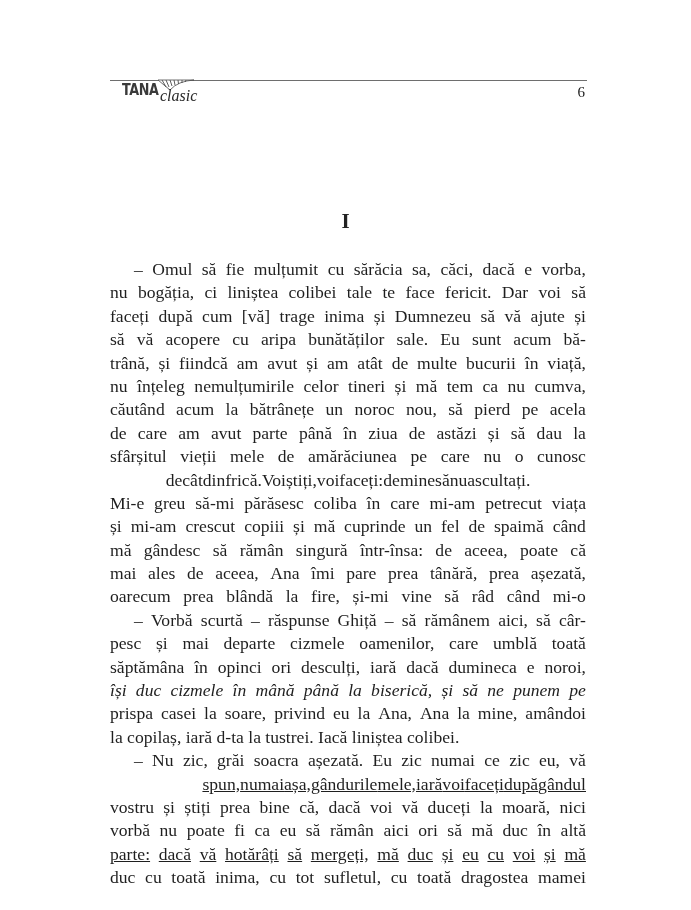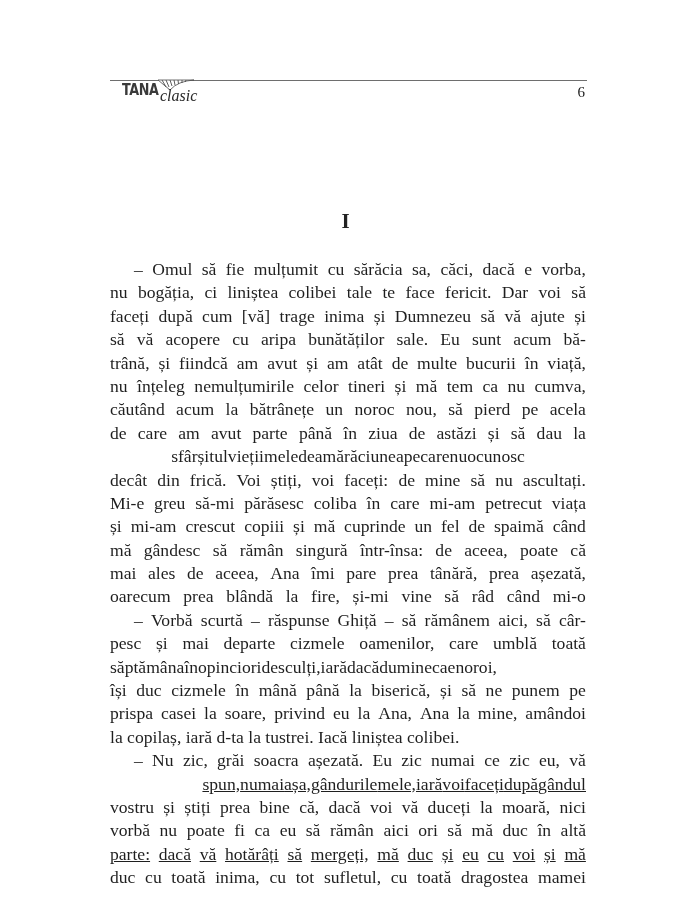--- a/index.html
+++ b/index.html
@@ -232,33 +232,33 @@
         <span>până</span>
         <span>în</span>
         <span>ziua</span>
         <span>de</span>
         <span>astăzi</span>
         <span>și</span>
         <span>să</span>
         <span>dau</span>
         <span>la</span>
       </span>
-    <span class="line" style="display: flex; justify-content: center;">
+    <span class="line" style="display: flex; justify-content: space-between;">
         <span>sfârșitul</span>
         <span>vieții</span>
         <span>mele</span>
         <span>de</span>
         <span>amărăciunea</span>
         <span>pe</span>
         <span>care</span>
         <span>nu</span>
         <span>o</span>
         <span>cunosc</span>
       </span>
-    <span class="line" style="display: flex; justify-content: space-between;">
+    <span class="line" style="display: flex; justify-content: center;">
         <span>decât</span>
         <span>din</span>
         <span>frică.</span>
         <span>Voi</span>
         <span>știți,</span>
         <span>voi</span>
         <span>faceți:</span>
         <span>de</span>
         <span>mine</span>
         <span>să</span>
@@ -349,33 +349,33 @@
         <span>pesc</span>
         <span>și</span>
         <span>mai</span>
         <span>departe</span>
         <span>cizmele</span>
         <span>oamenilor,</span>
         <span>care</span>
         <span>umblă</span>
         <span>toată</span>
       </span>
-    <span class="line" style="display: flex; justify-content: flex-start;">
+    <span class="line" style="display: flex; justify-content: space-between;">
         <span>săptămâna</span>
         <span>în</span>
         <span>opinci</span>
         <span>ori</span>
         <span>desculți,</span>
         <span>iară</span>
         <span>dacă</span>
         <span>dumineca</span>
         <span>e</span>
         <span>noroi,</span>
       </span>
-    <span class="line" style="display: flex; justify-content: space-between;">
+    <span class="line" style="display: flex; justify-content: space-between; font-style: italic;">
         <span>își</span>
         <span>duc</span>
         <span>cizmele</span>
         <span>în</span>
         <span>mână</span>
         <span>până</span>
         <span>la</span>
         <span>biserică,</span>
         <span>și</span>
         <span>să</span>

